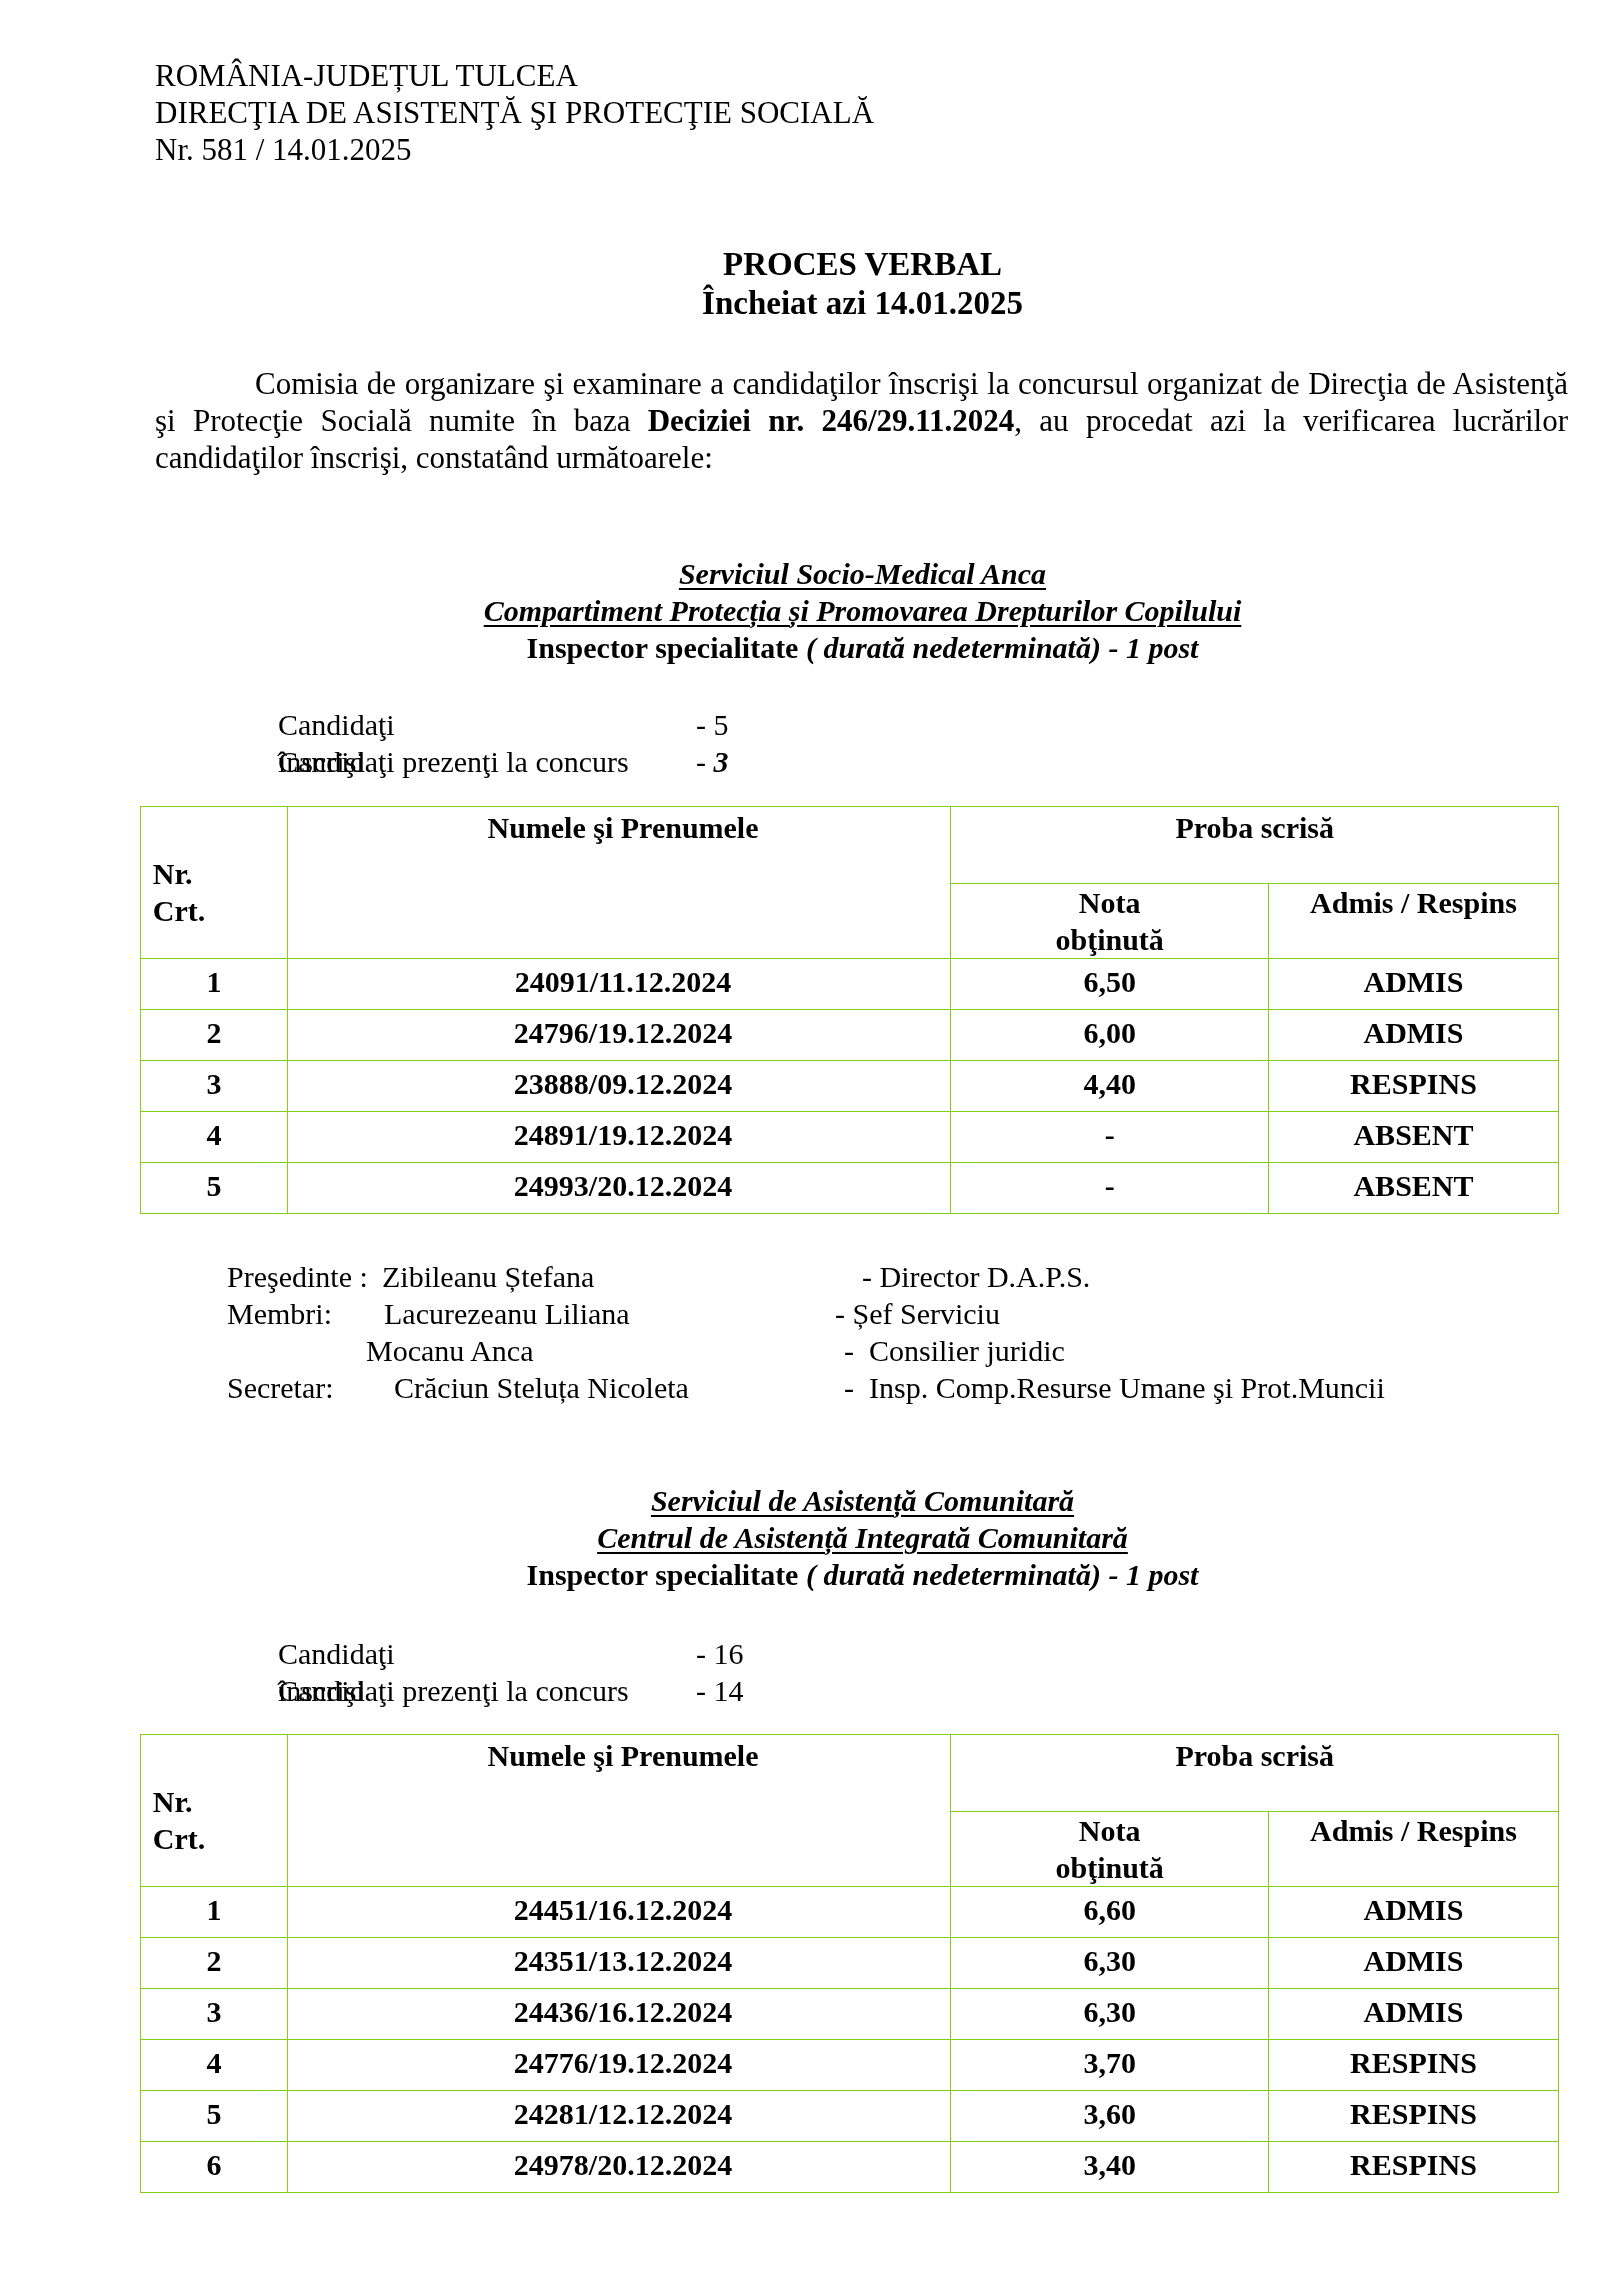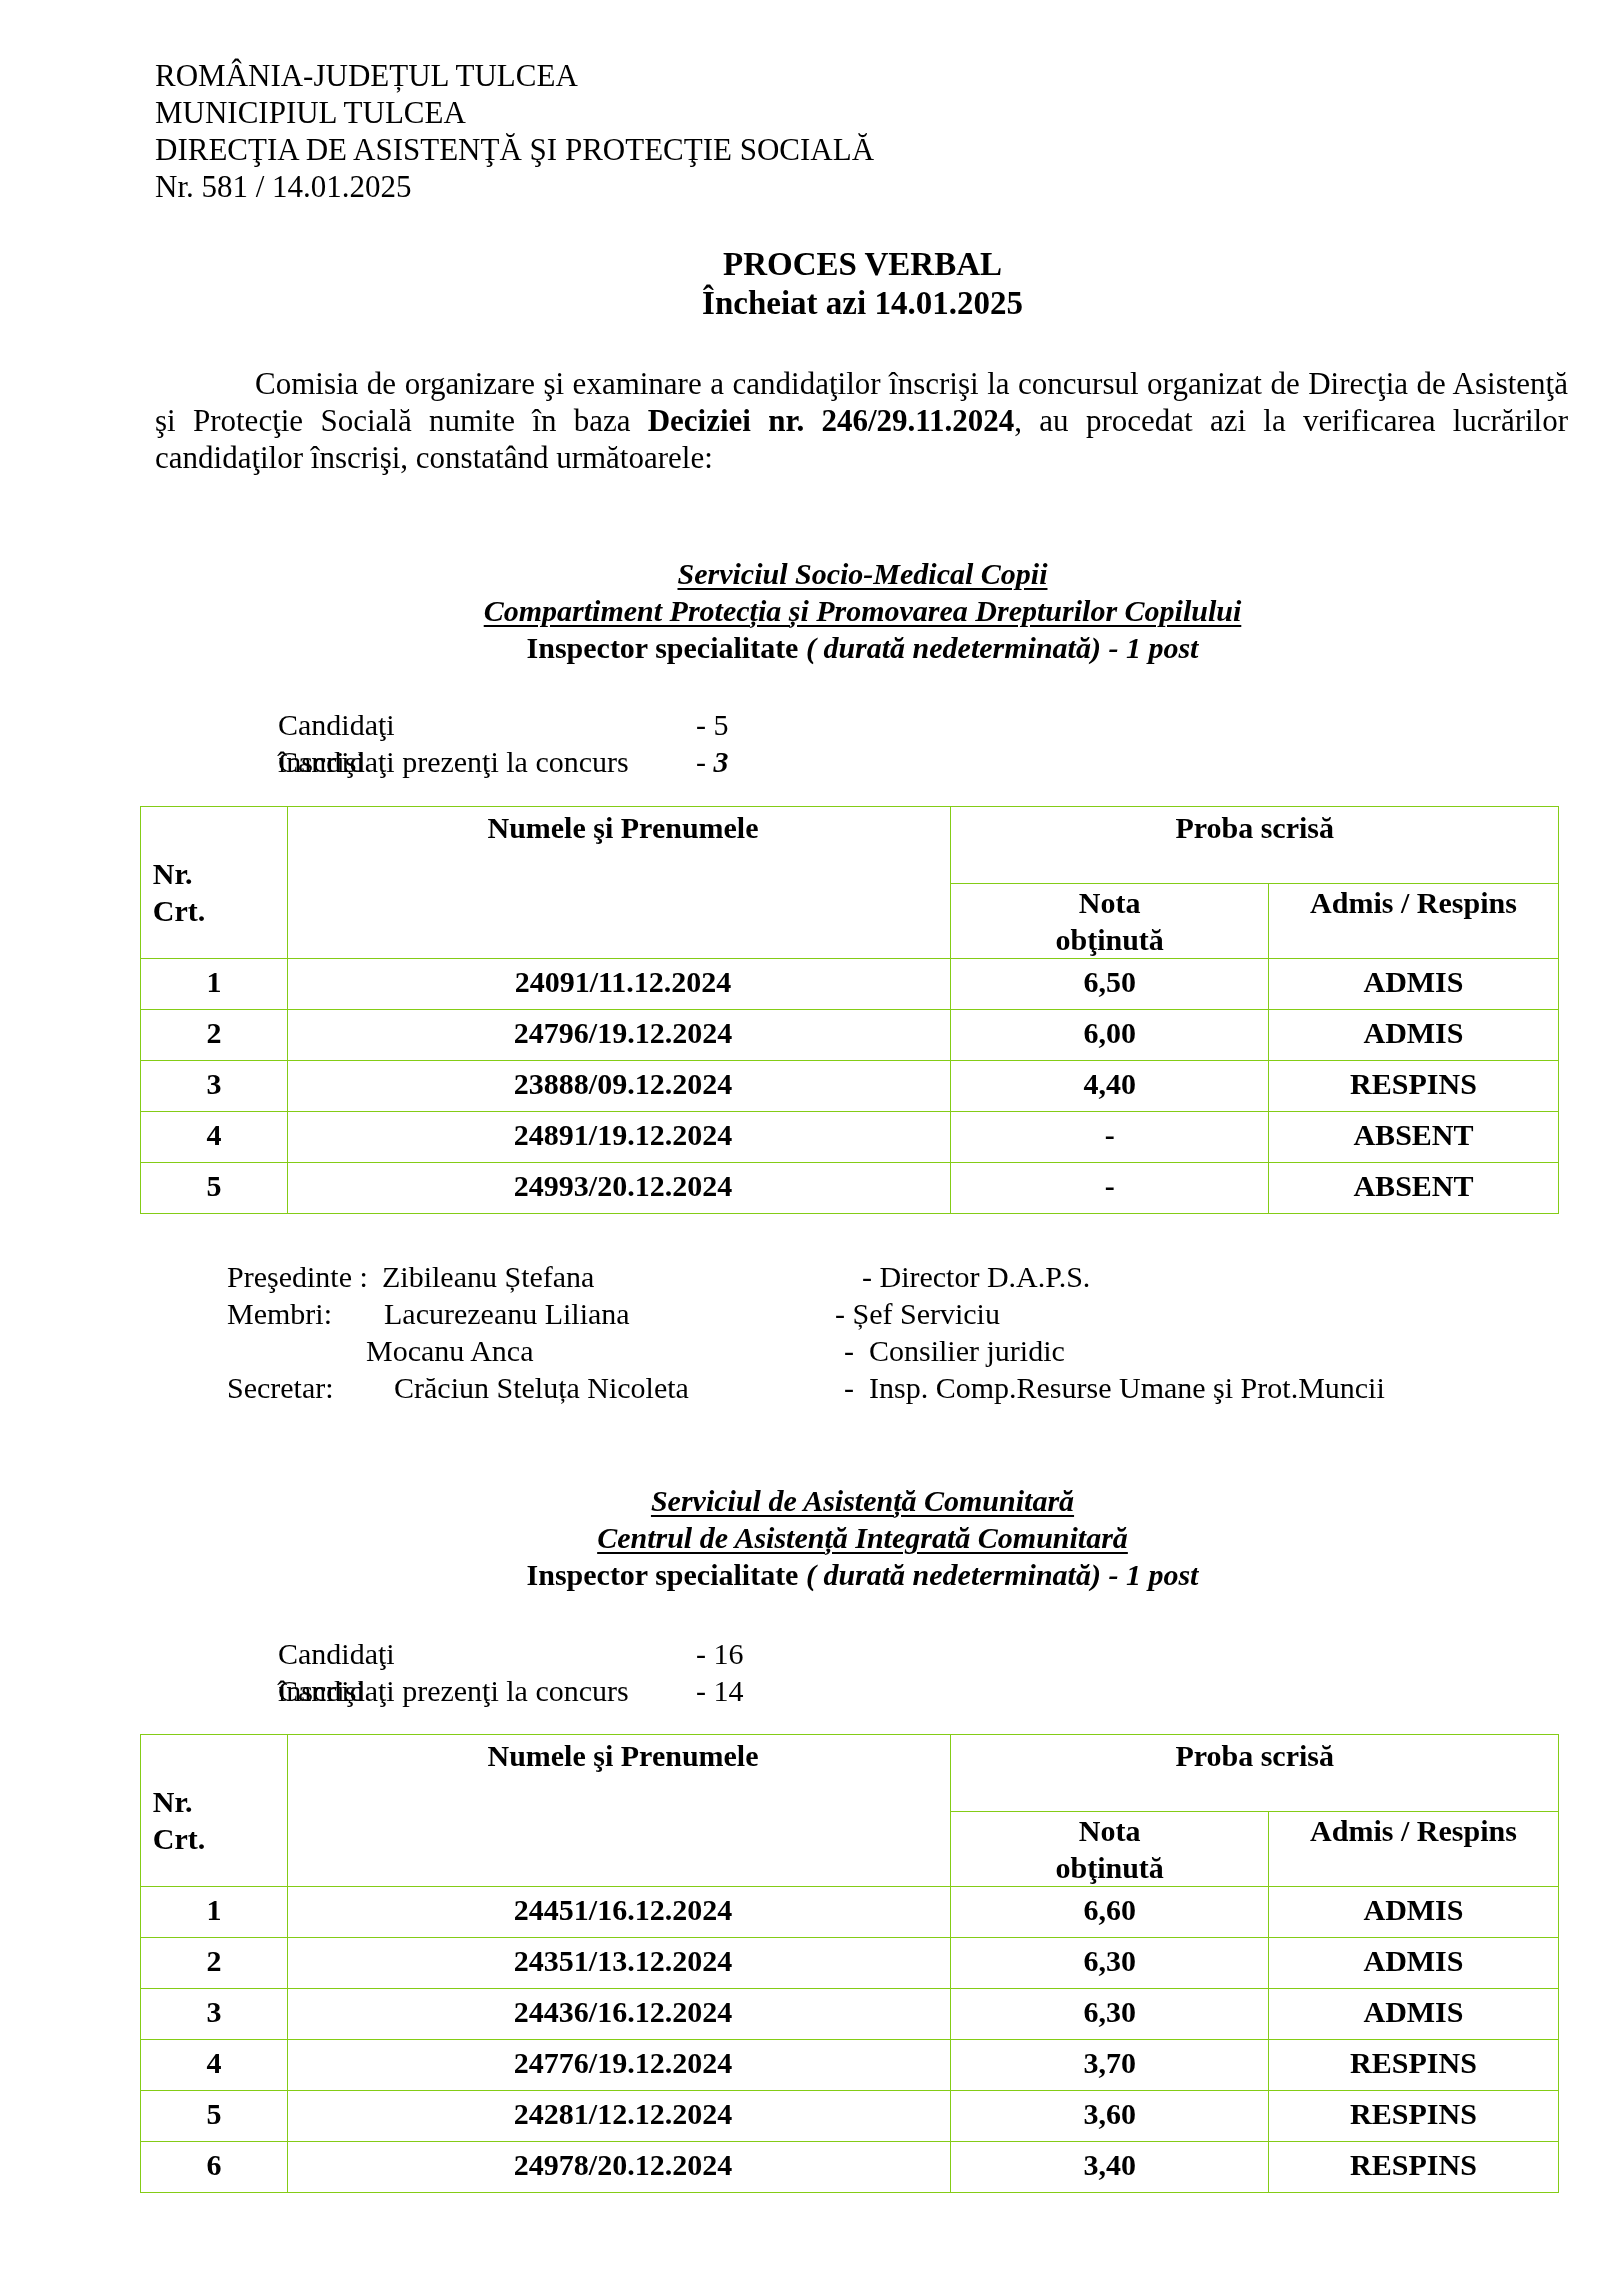--- a/index.html
+++ b/index.html
@@ -31,34 +31,33 @@
     .comm .ln { position: relative; height: 37px; white-space: nowrap; }
     .comm .ln span { position: absolute; top: 0; }
   </style>
 </head>
 <body>
 
 <div class="page">
 
   <div class="hdr">
     <div>ROMÂNIA-JUDEȚUL TULCEA</div>
-    <div>MUNICIPIUL TULCEA</div>
     <div>DIRECŢIA DE ASISTENŢĂ ŞI PROTECŢIE SOCIALĂ</div>
     <div>Nr.  581 / 14.01.2025</div>
   </div>
 
   <div class="title">
     <div>PROCES VERBAL</div>
     <div>Încheiat azi  14.01.2025</div>
   </div>
 
   <div class="intro"><span class="indent"></span><span>Comisia de organizare şi examinare a candidaţilor înscrişi la concursul organizat de Direcţia de Asistenţă şi Protecţie Socială numite în baza </span><b>Deciziei nr. 246/29.11.2024</b><span>, au procedat azi la verificarea lucrărilor candidaţilor înscrişi, constatând următoarele:</span></div>
 
   <div class="sec-head" style="top:555px;">
-    <div><span class="u">Serviciul Socio-Medical Copii</span></div>
+    <div><span class="u">Serviciul Socio-Medical Anca</span></div>
     <div><span class="u">Compartiment Protecția și Promovarea Drepturilor Copilului</span></div>
     <div><span>Inspector specialitate </span><i>( durată nedeterminată) - 1 post</i></div>
   </div>
 
   <div class="counts" style="top:706px;">
     <div style="position:relative;height:37px;">
       <span style="position:absolute;left:0;">Candidaţi înscrişi</span>
       <span style="position:absolute;left:418px;white-space:nowrap;">- 5</span>
     </div>
     <div style="position:relative;height:37px;">

